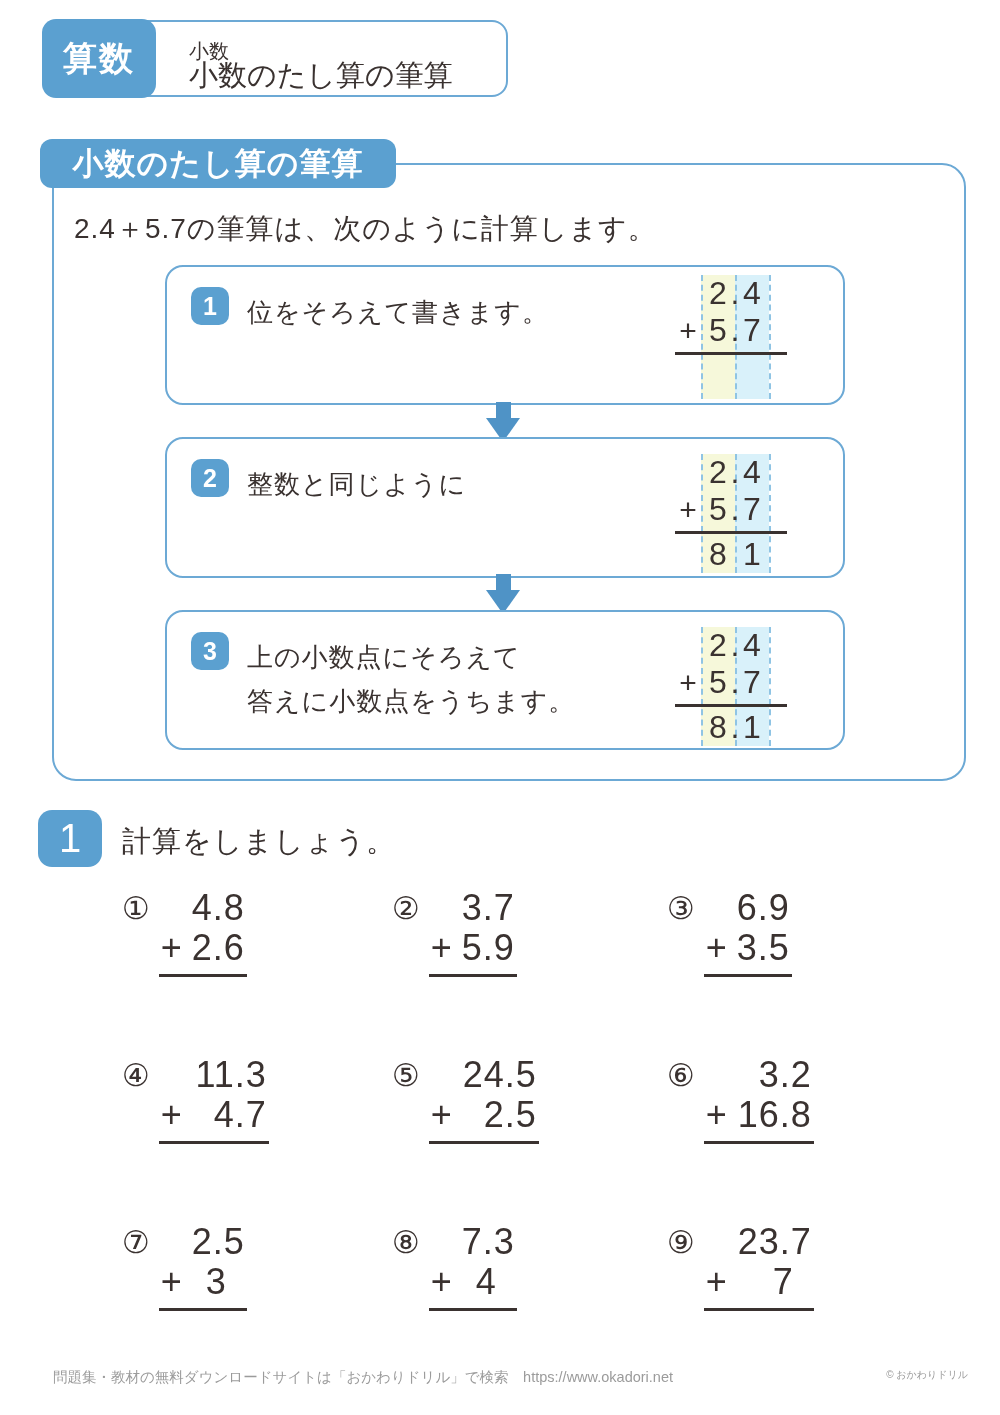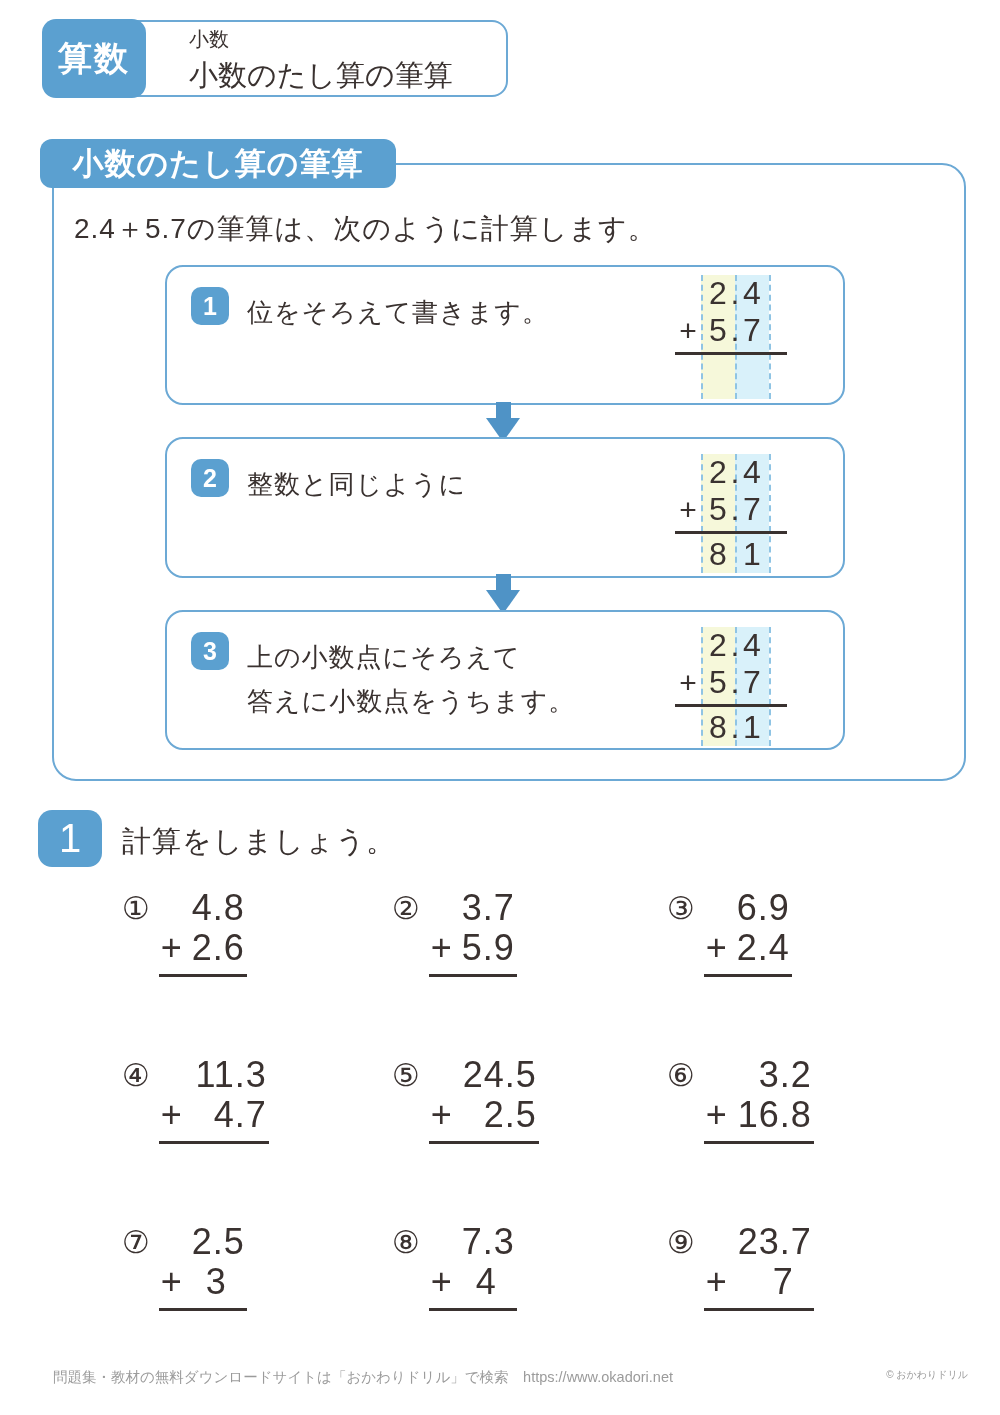--- a/index.html
+++ b/index.html
@@ -3,23 +3,23 @@
 <meta charset="utf-8">
 <style>
   * { margin:0; padding:0; box-sizing:border-box; }
   html,body { background:#ffffff; }
   body { font-family:"Liberation Sans","DejaVu Sans",sans-serif; color:#3a3230; }
   .page { position:relative; width:1000px; height:1415px; margin:0 auto; background:#fff; overflow:hidden; }
 
   
   .hdr-white { position:absolute; left:42px; top:20px; width:466px; height:77px;
       border:2.5px solid #6ca9d5; border-radius:16px; background:#fff; }
-  .hdr-cat { position:absolute; left:145px; top:4px; font-size:20px; }
+  .hdr-cat { position:absolute; left:145px; top:16px; font-size:20px; }
   .hdr-title { position:absolute; left:145px; top:34px; font-size:29px; font-weight:500; }
-  .hdr-subject { position:absolute; left:42px; top:19px; width:104px; height:79px;
+  .hdr-subject { position:absolute; left:42px; top:19px; width:114px; height:79px;
       background:#5ba0d0; border-radius:14px; color:#fff; font-size:34px; font-weight:bold;
       display:flex; align-items:center; justify-content:center; letter-spacing:2px; }
 
   
   .lesson-box { position:absolute; left:52px; top:163px; width:914px; height:618px;
       border:2.5px solid #6ca9d5; border-radius:24px; background:#fff; }
   .lesson-label { position:absolute; left:40px; top:139px; height:49px; min-width:356px;
       background:#5ba0d0; border-radius:12px; color:#fff; font-size:31px; font-weight:bold;
       display:flex; align-items:center; justify-content:center; padding:0 26px; letter-spacing:1px; }
   .lesson-intro { position:absolute; left:74px; top:210px; font-size:28px; letter-spacing:1px; }
@@ -223,21 +223,21 @@
           <span class="pop">5.9</span>
         </div>
       </div>
     </div>
       <div class="prob">
       <span class="pnum">③</span>
       <div class="pcalc">
         <div class="ptop">6.9</div>
         <div class="pbot">
           <span class="psign">+</span>
-          <span class="pop">2.4</span>
+          <span class="pop">3.5</span>
         </div>
       </div>
     </div>
       <div class="prob wide">
       <span class="pnum">④</span>
       <div class="pcalc">
         <div class="ptop">11.3</div>
         <div class="pbot">
           <span class="psign">+</span>
           <span class="pop">4.7</span>

